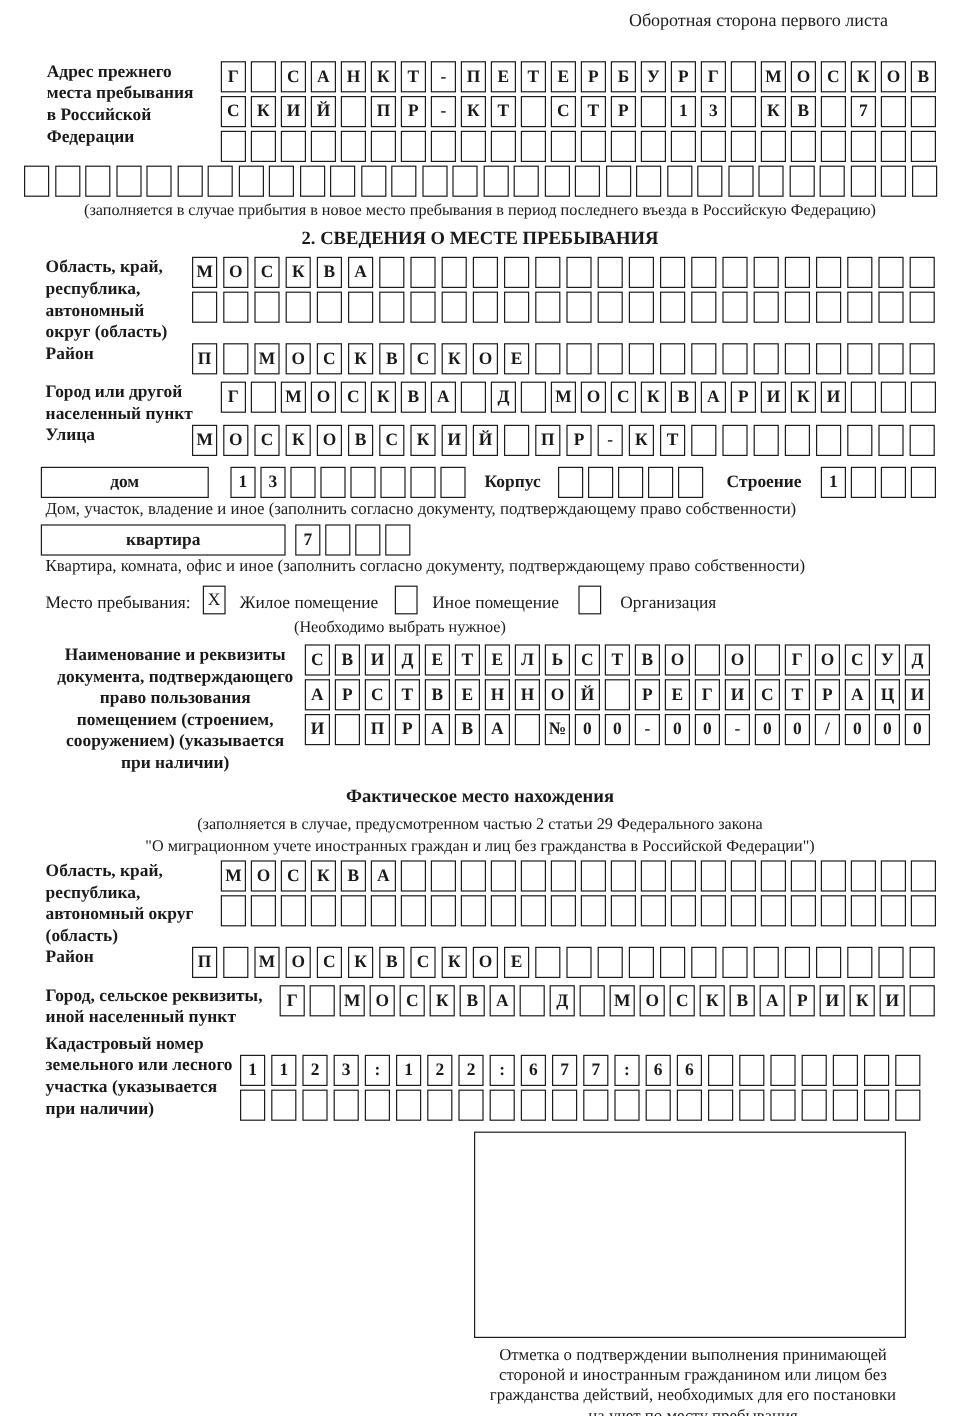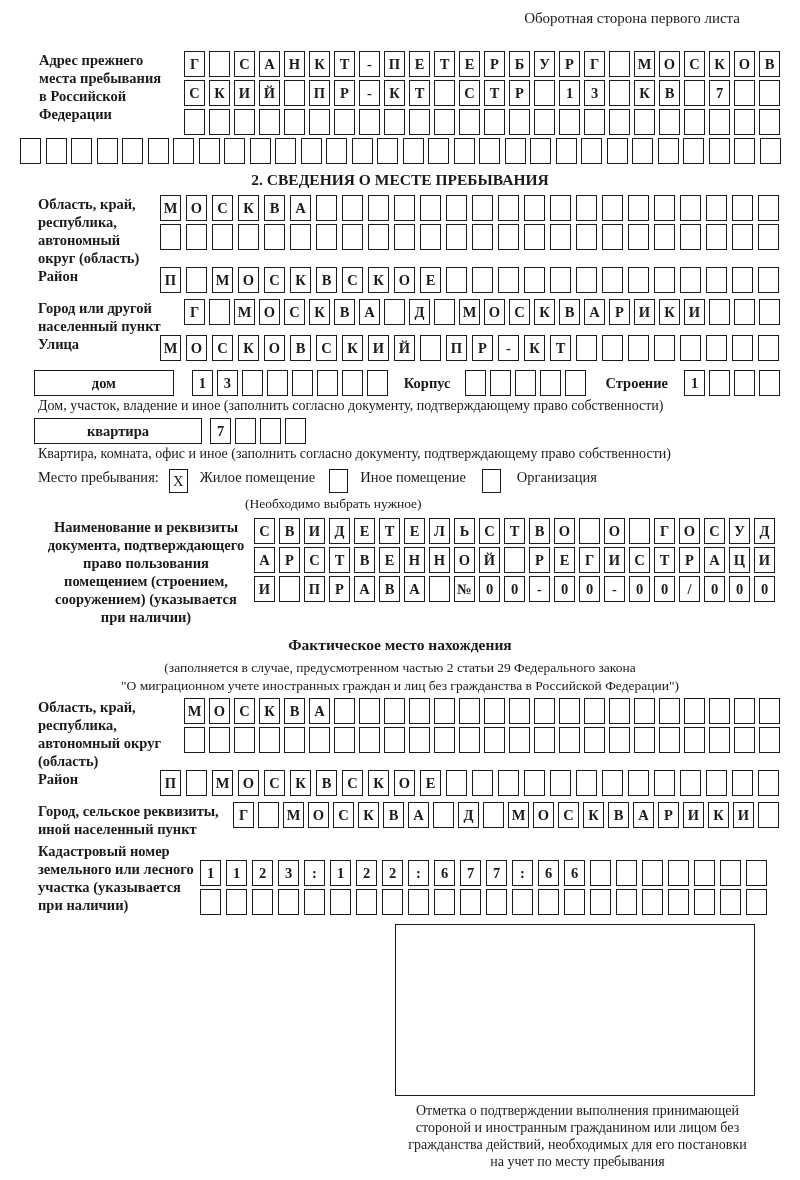--- a/index.html
+++ b/index.html
@@ -28,21 +28,21 @@
     font-size:14.5px;
   }
   .caption { font-size:14px; padding-left:18px; margin:2px 0 4px 0; }
   .center-note { font-size:13.5px; text-align:center; margin-top:2px; }
   .sec-title { font-size:15.5px; font-weight:bold; text-align:center; margin:7px 0 6px 0; }
   .cbox {
     width:19px; height:24px; border:1.4px solid #1c1c1c; flex:0 0 19px;
     display:inline-flex; align-items:center; justify-content:center;
     font-size:14.5px;
   }
-  .mesto-row { display:flex; align-items:flex-start; font-size:14.5px; padding-left:18px; margin-top:7px; }
+  .mesto-row { display:flex; align-items:flex-end; font-size:14.5px; padding-left:18px; margin-top:7px; }
   .mt3 { margin-top:3px; } .mt4 { margin-top:4px; } .mt6 { margin-top:6px; }
   .prev-wrap { margin-top:24px; }
   .confirm-wrap { width:405px; margin-left:355px; margin-top:6px; }
   .confirm-box { width:360px; height:172px; border:1.8px solid #1c1c1c; margin-left:20px; }
   .confirm-caption { font-size:14px; text-align:center; margin-top:6px; line-height:17px; }
 </style>
 </head>
 <body>
 
 <div class="hdr-note">Оборотная сторона первого листа</div>
@@ -159,20 +159,21 @@
       <span class="cell"></span>
       <span class="cell"></span>
       <span class="cell"></span>
       <span class="cell"></span>
       <span class="cell"></span>
       <span class="cell"></span>
       <span class="cell"></span>
       <span class="cell"></span>
       <span class="cell"></span>
     </div>
+  <div class="center-note">(заполняется в случае прибытия в новое место пребывания в период последнего въезда в Российскую Федерацию)</div>
 </div>
 
 <div class="sec-title">2. СВЕДЕНИЯ О МЕСТЕ ПРЕБЫВАНИЯ</div>
 
 <div class="row">
   <div class="lbl pre" style="width:140px; flex:0 0 140px;">Область, край,
 республика,
 автономный
 округ (область)</div>
   <div>
@@ -346,21 +347,21 @@
   <div class="grid" style="margin:0;">
       <span class="cell">1</span>
       <span class="cell"></span>
       <span class="cell"></span>
       <span class="cell"></span>
     </div>
 </div>
 <div class="caption">Дом, участок, владение и иное (заполнить согласно документу, подтверждающему право собственности)</div>
 
 <div class="row" style="align-items:center; padding-left:14px;">
-  <div class="wide-box" style="width:168px;">квартира</div>
+  <div class="wide-box" style="width:204px;">квартира</div>
   <div class="grid" style="margin:0 0 0 8px;">
       <span class="cell">7</span>
       <span class="cell"></span>
       <span class="cell"></span>
       <span class="cell"></span>
     </div>
 </div>
 <div class="caption">Квартира, комната, офис и иное (заполнить согласно документу, подтверждающему право собственности)</div>
 
 <div class="mesto-row">

